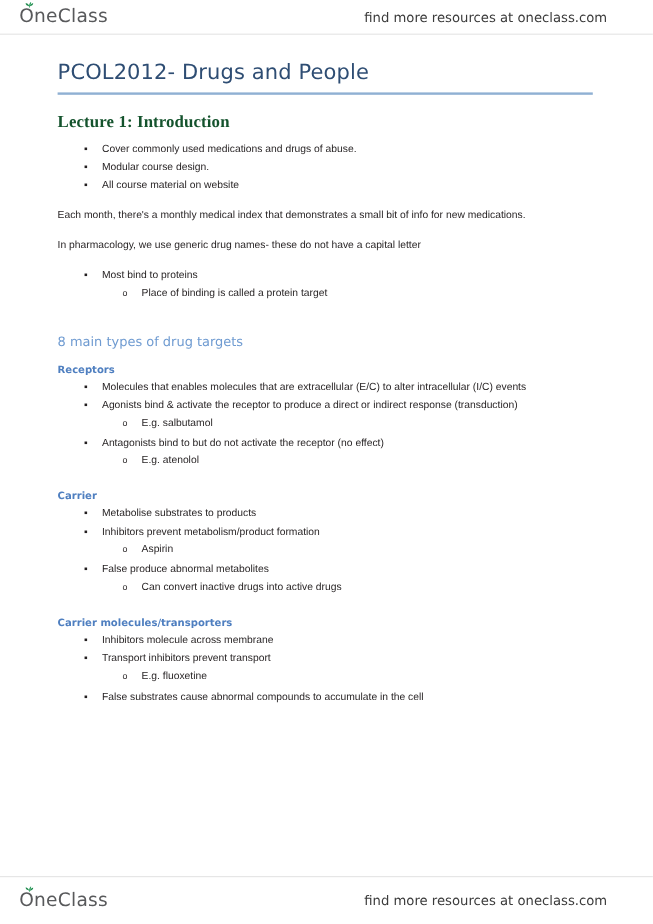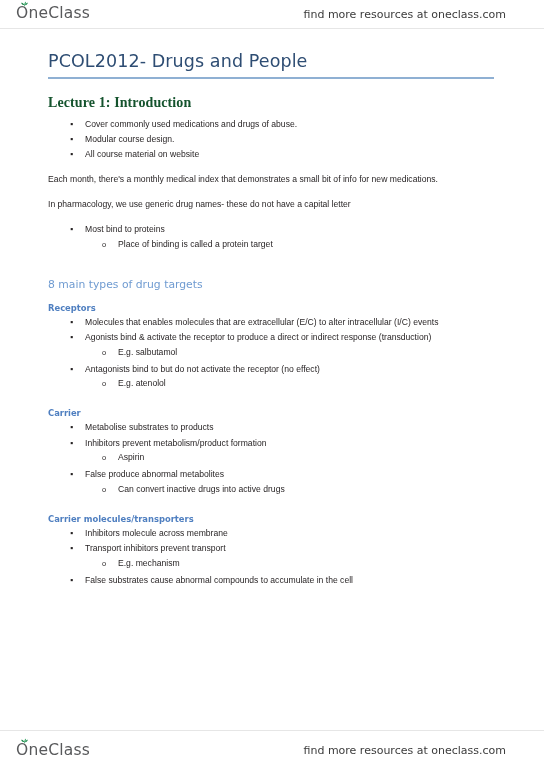--- a/index.html
+++ b/index.html
@@ -294,21 +294,21 @@
       <li>
         <span class="mk">▪</span>
         <span>Inhibitors molecule across membrane</span>
       </li>
       <li>
         <span class="mk">▪</span>
         <span>Transport inhibitors prevent transport</span>
         <ul class="lvl2">
           <li>
             <span class="mk">o</span>
-            <span>E.g. mechanism</span>
+            <span>E.g. fluoxetine</span>
           </li>
         </ul>
       </li>
       <li>
         <span class="mk">▪</span>
         <span>False substrates cause abnormal compounds to accumulate in the cell</span>
       </li>
     </ul>
   </div>
 

